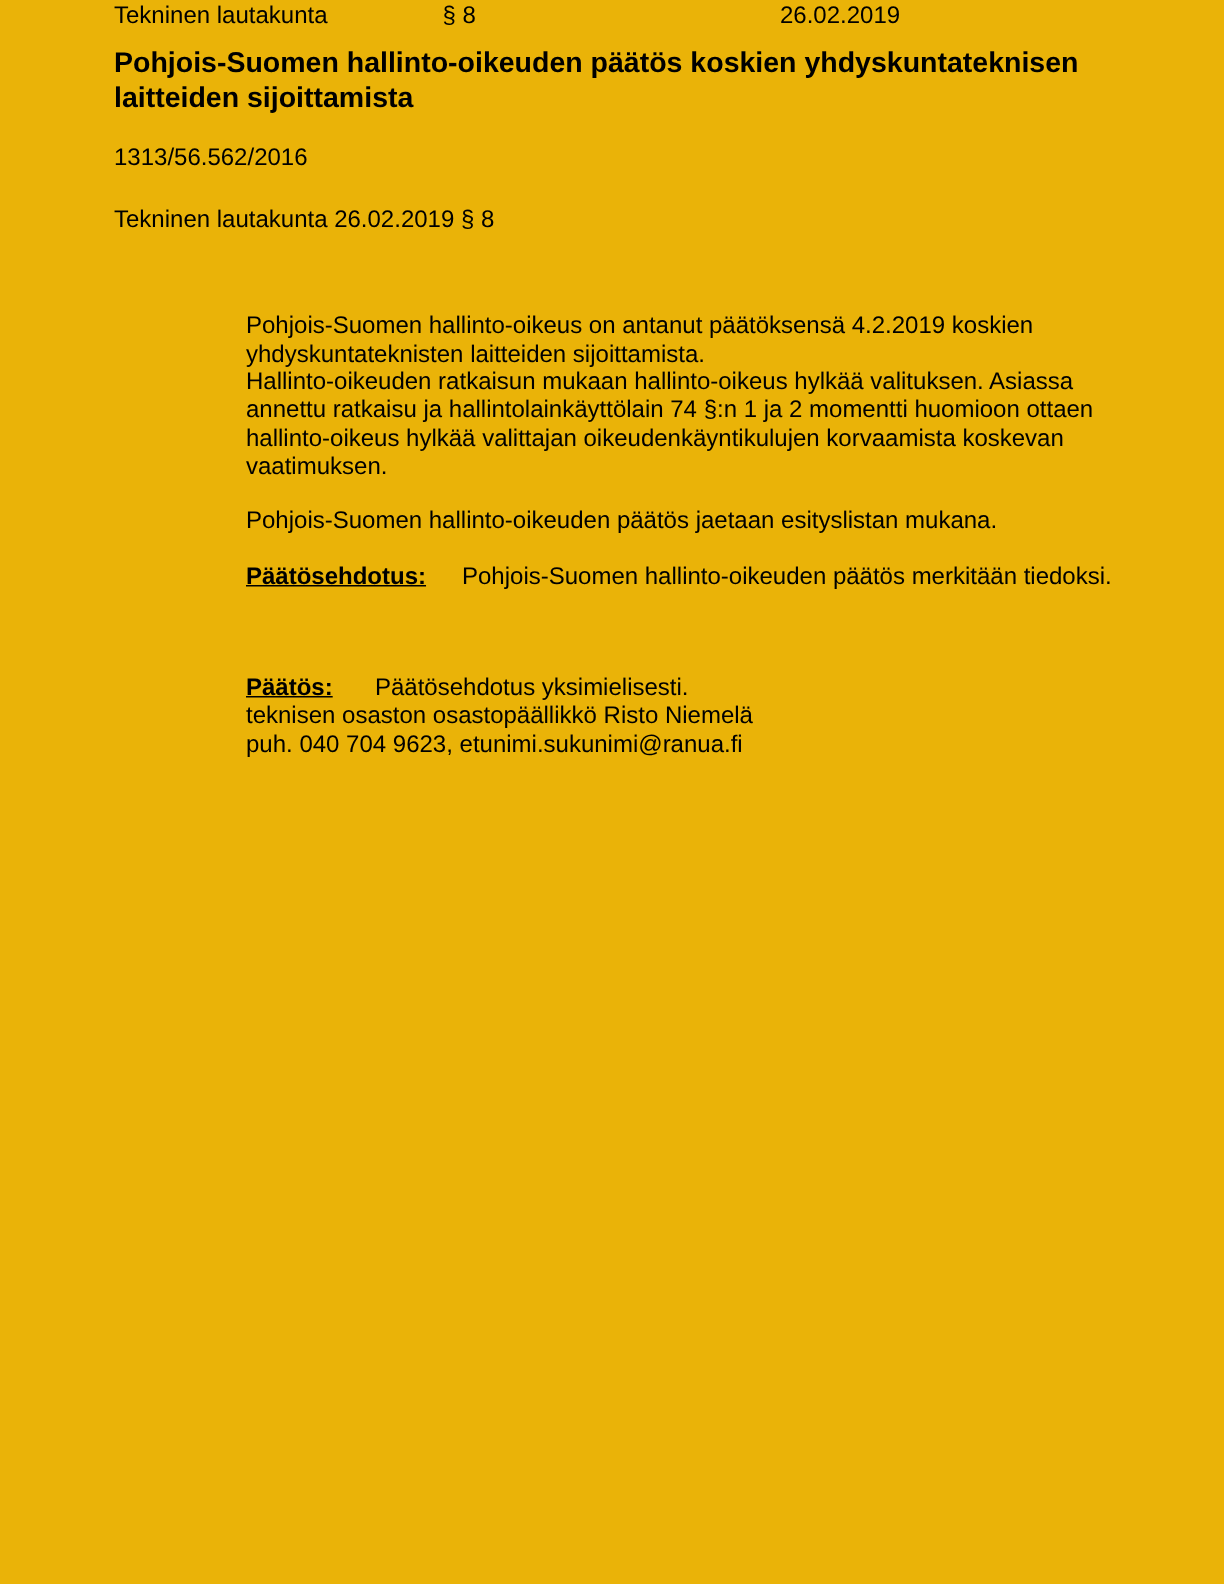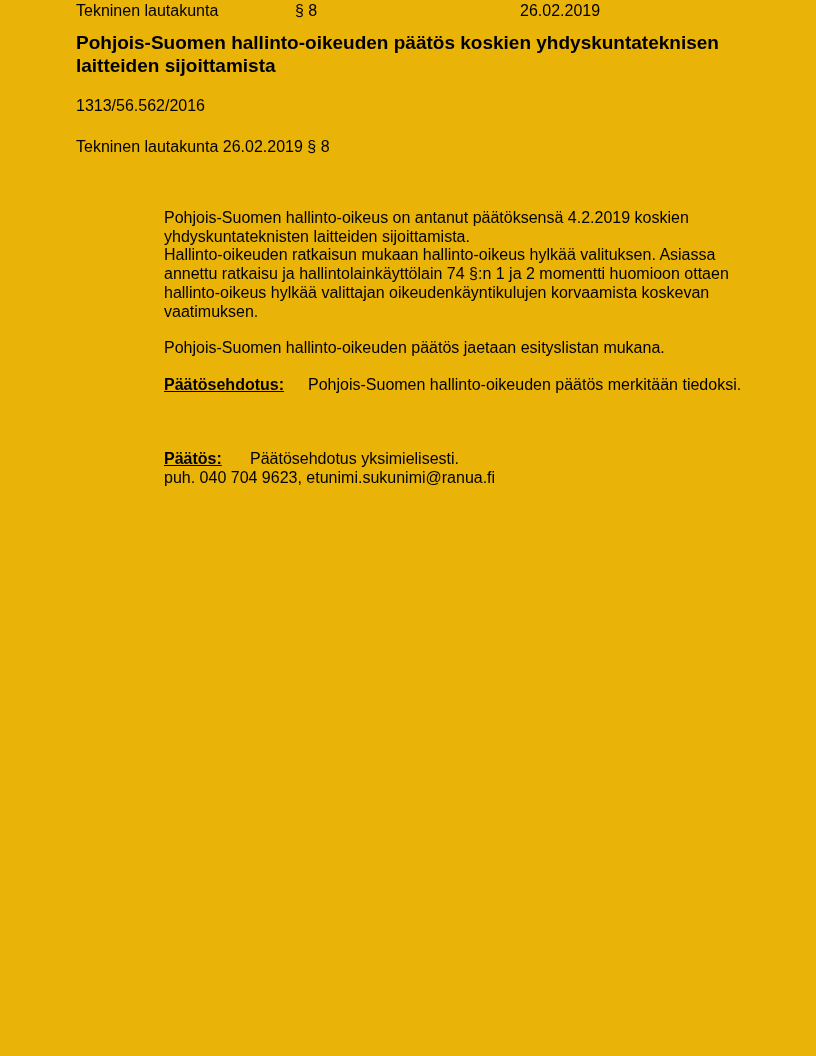--- a/index.html
+++ b/index.html
@@ -79,16 +79,17 @@
     <span class="label">Päätösehdotus:</span>
     <span class="row-text">Pohjois-Suomen hallinto-oikeuden päätös merkitään tiedoksi.</span>
   </div>
 
   <div class="abs labeled-row row-decision">
     <span class="label">Päätös:</span>
     <span class="row-text">Päätösehdotus yksimielisesti.</span>
   </div>
 
   <div class="abs contact">
+    <div class="contact-line">teknisen osaston osastopäällikkö Risto Niemelä</div>
     <div class="contact-line">puh. 040 704 9623, etunimi.sukunimi@ranua.fi</div>
   </div>
 
 </div>
 
 </body></html>

